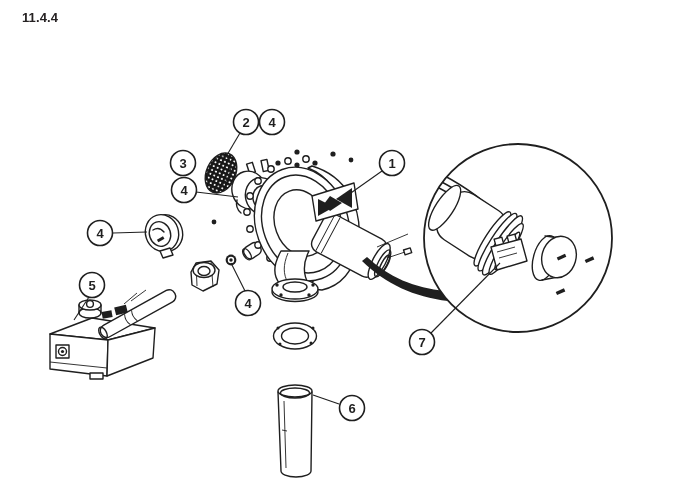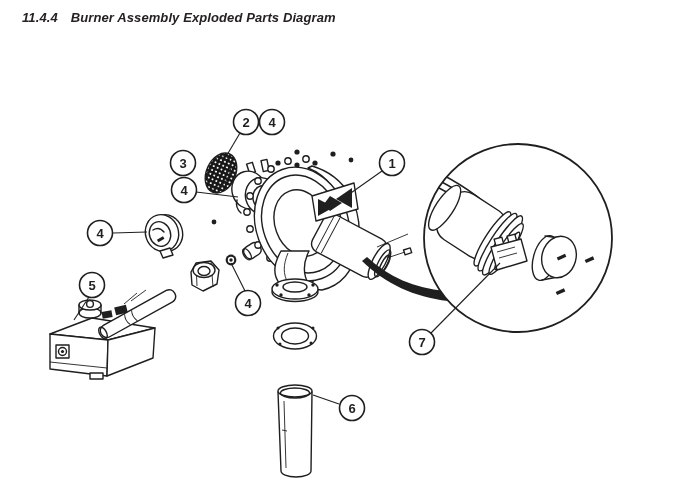--- a/index.html
+++ b/index.html
@@ -1,36 +1,35 @@
 <!DOCTYPE html>
 <html><head>
 <meta charset="utf-8">
 <style>
   html,body{margin:0;padding:0;background:#ffffff;}
   .page{position:relative;width:678px;height:500px;background:#ffffff;overflow:hidden;
         font-family:"Liberation Sans", sans-serif;}
   .doc-title{position:absolute;top:10px;left:22px;display:flex;gap:13px;
-             font-size:13px;font-weight:bold;color:#262223;letter-spacing:.1px;font-style:italic;}
+             font-size:13px;font-weight:bold;color:#262223;letter-spacing:.1px;}
   svg{position:absolute;top:0;left:0;}
   .ln{fill:none;stroke:#1f1f1f;stroke-width:1.4;stroke-linecap:round;stroke-linejoin:round;}
   .lnw{fill:#ffffff;stroke:#1f1f1f;stroke-width:1.4;stroke-linecap:round;stroke-linejoin:round;}
   .thin{fill:none;stroke:#1f1f1f;stroke-width:0.9;}
   .blk{fill:#1f1f1f;stroke:none;}
   .callout-circle{fill:#ffffff;stroke:#1f1f1f;stroke-width:1.6;}
   .callout-num{font-family:"Liberation Sans",sans-serif;font-weight:bold;font-size:13px;fill:#1f1f1f;}
   .leader{stroke:#1f1f1f;stroke-width:1.1;fill:none;}
 </style>
 </head>
 <body>
 
 <div class="page">
 
   <div class="doc-title">
     <span>11.4.4</span>
-    <span>Burner Assembly Exploded Parts Diagram</span>
   </div>
 
   <svg id="diagram" width="678" height="500" viewBox="0 0 678 500">
     <defs>
       <pattern id="mesh" width="4.2" height="4.2" patternUnits="userSpaceOnUse">
         <rect width="4.2" height="4.2" fill="#161616"></rect>
         <circle cx="1.6" cy="1.6" r="1.0" fill="#ffffff"></circle>
       </pattern>
       <clipPath id="detailClip">
           <circle cx="518" cy="238" r="94"></circle>

